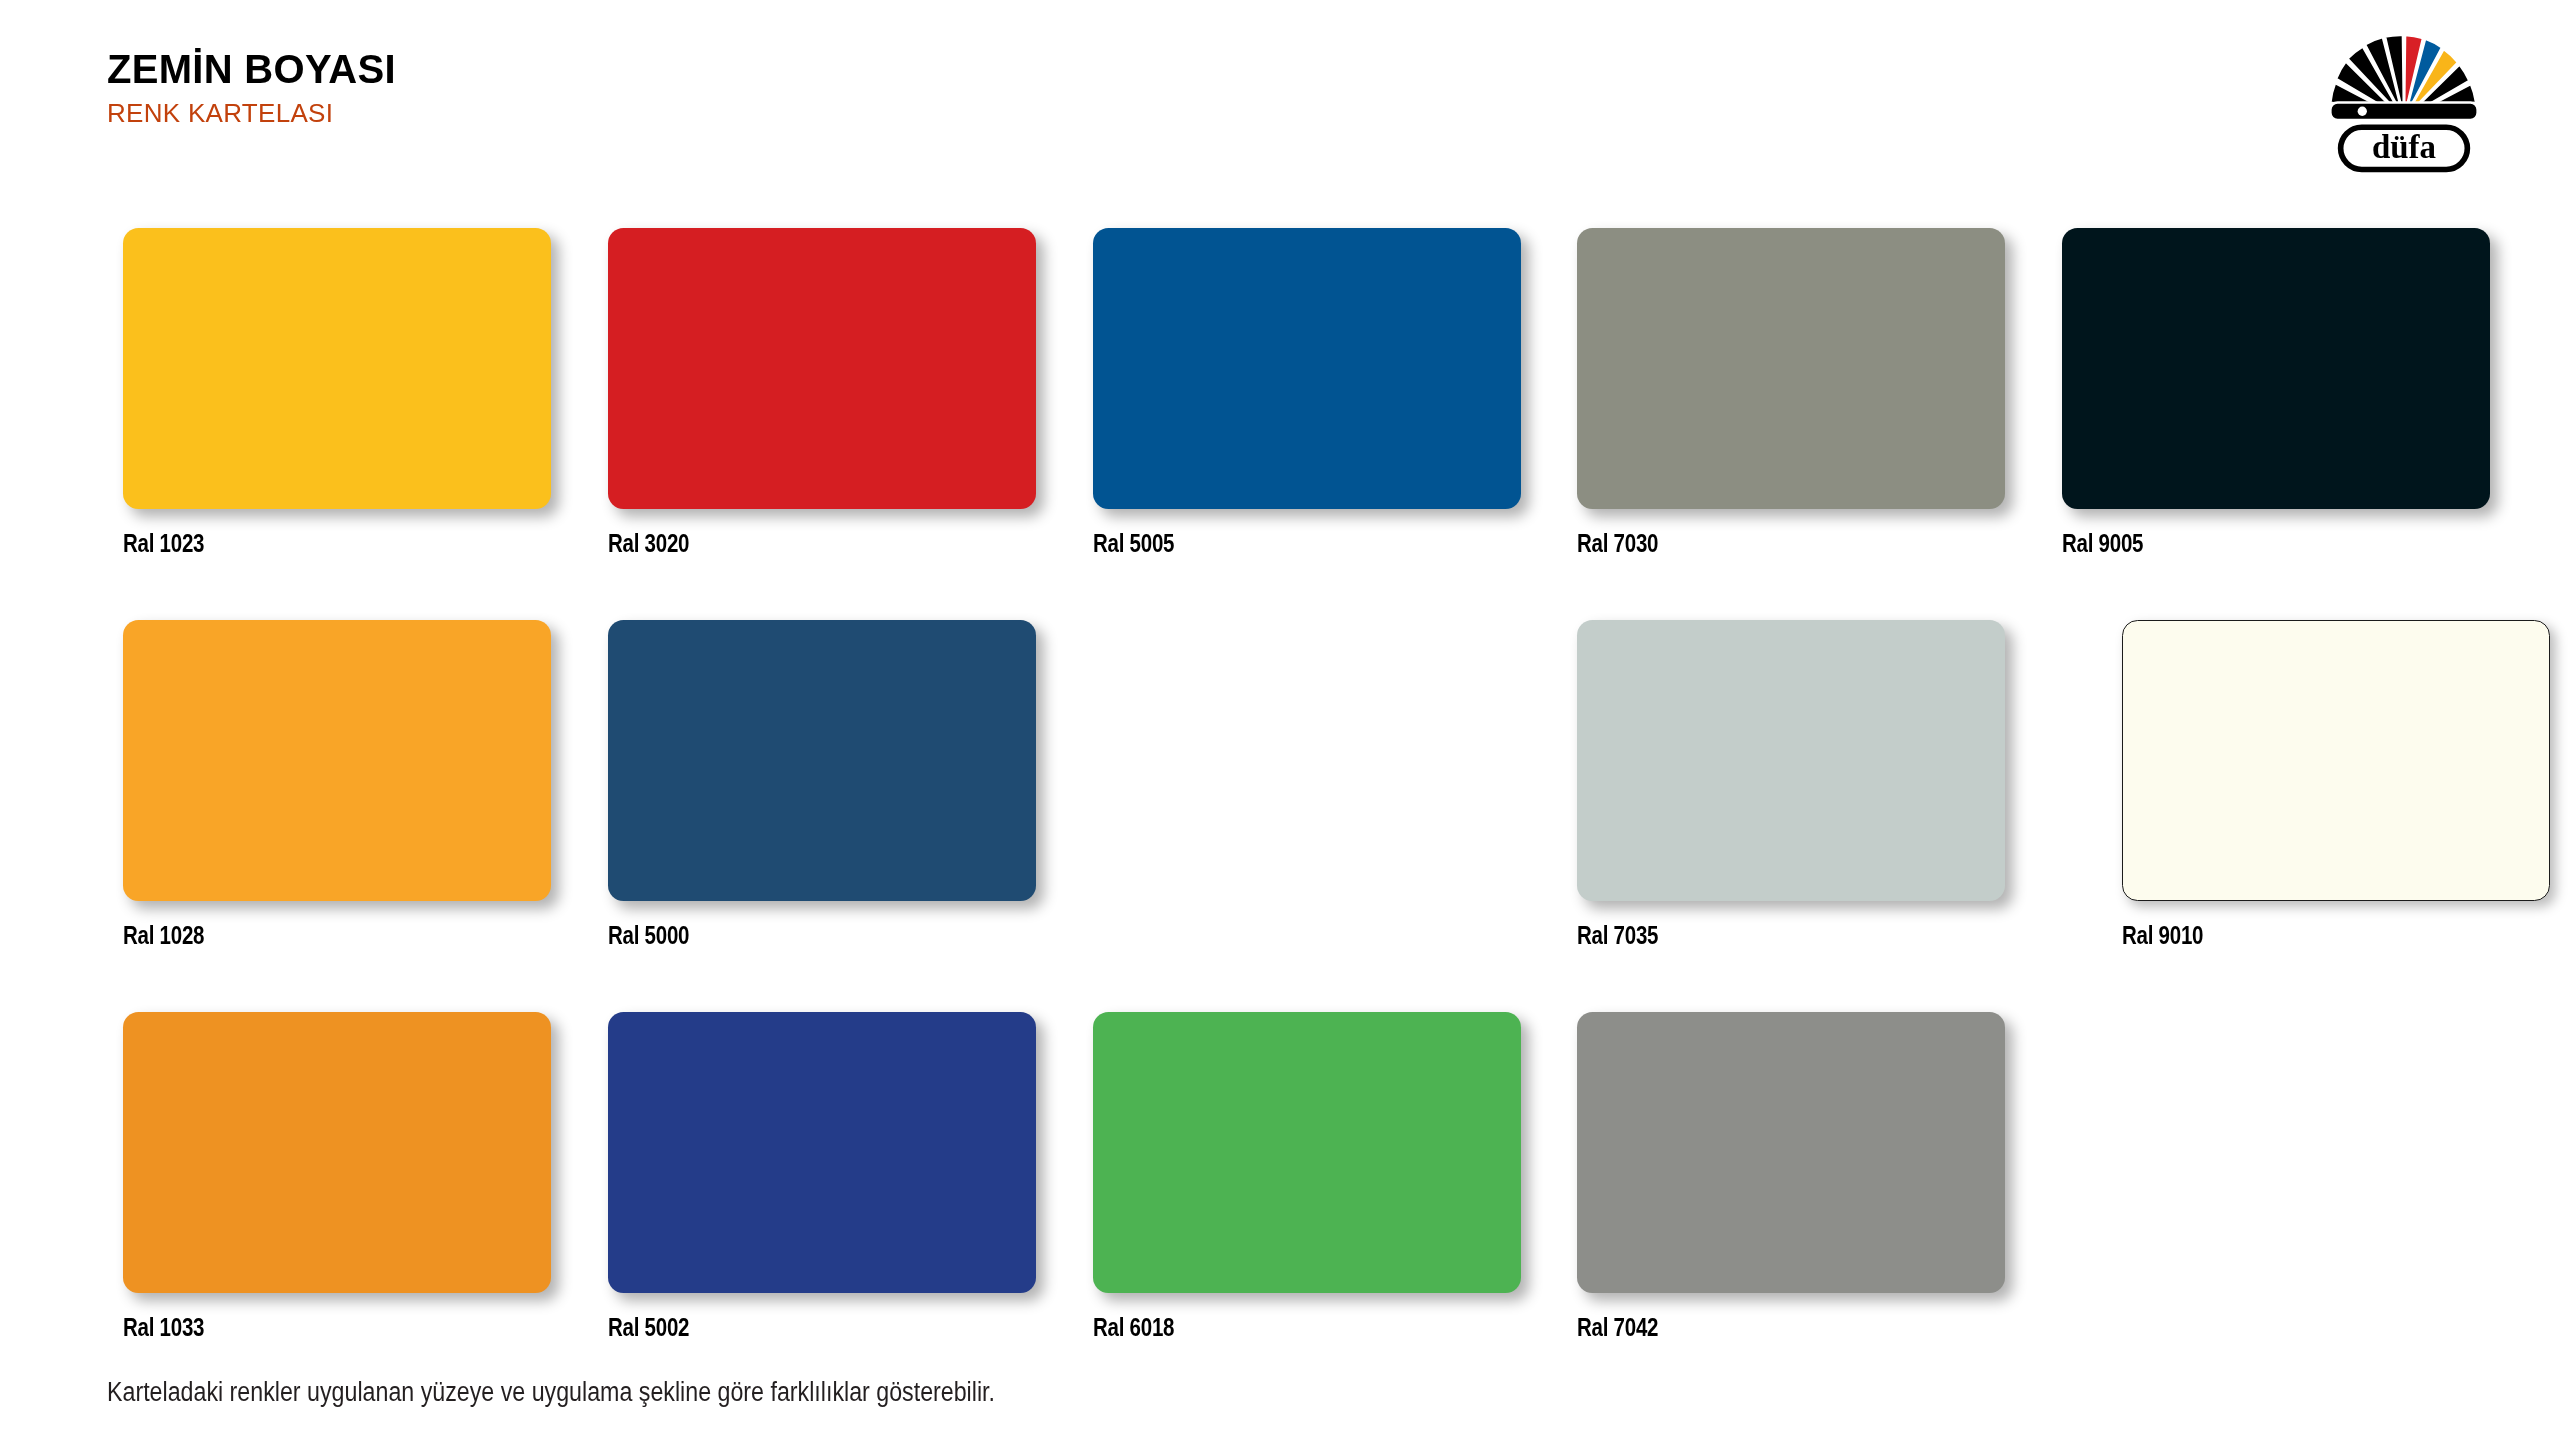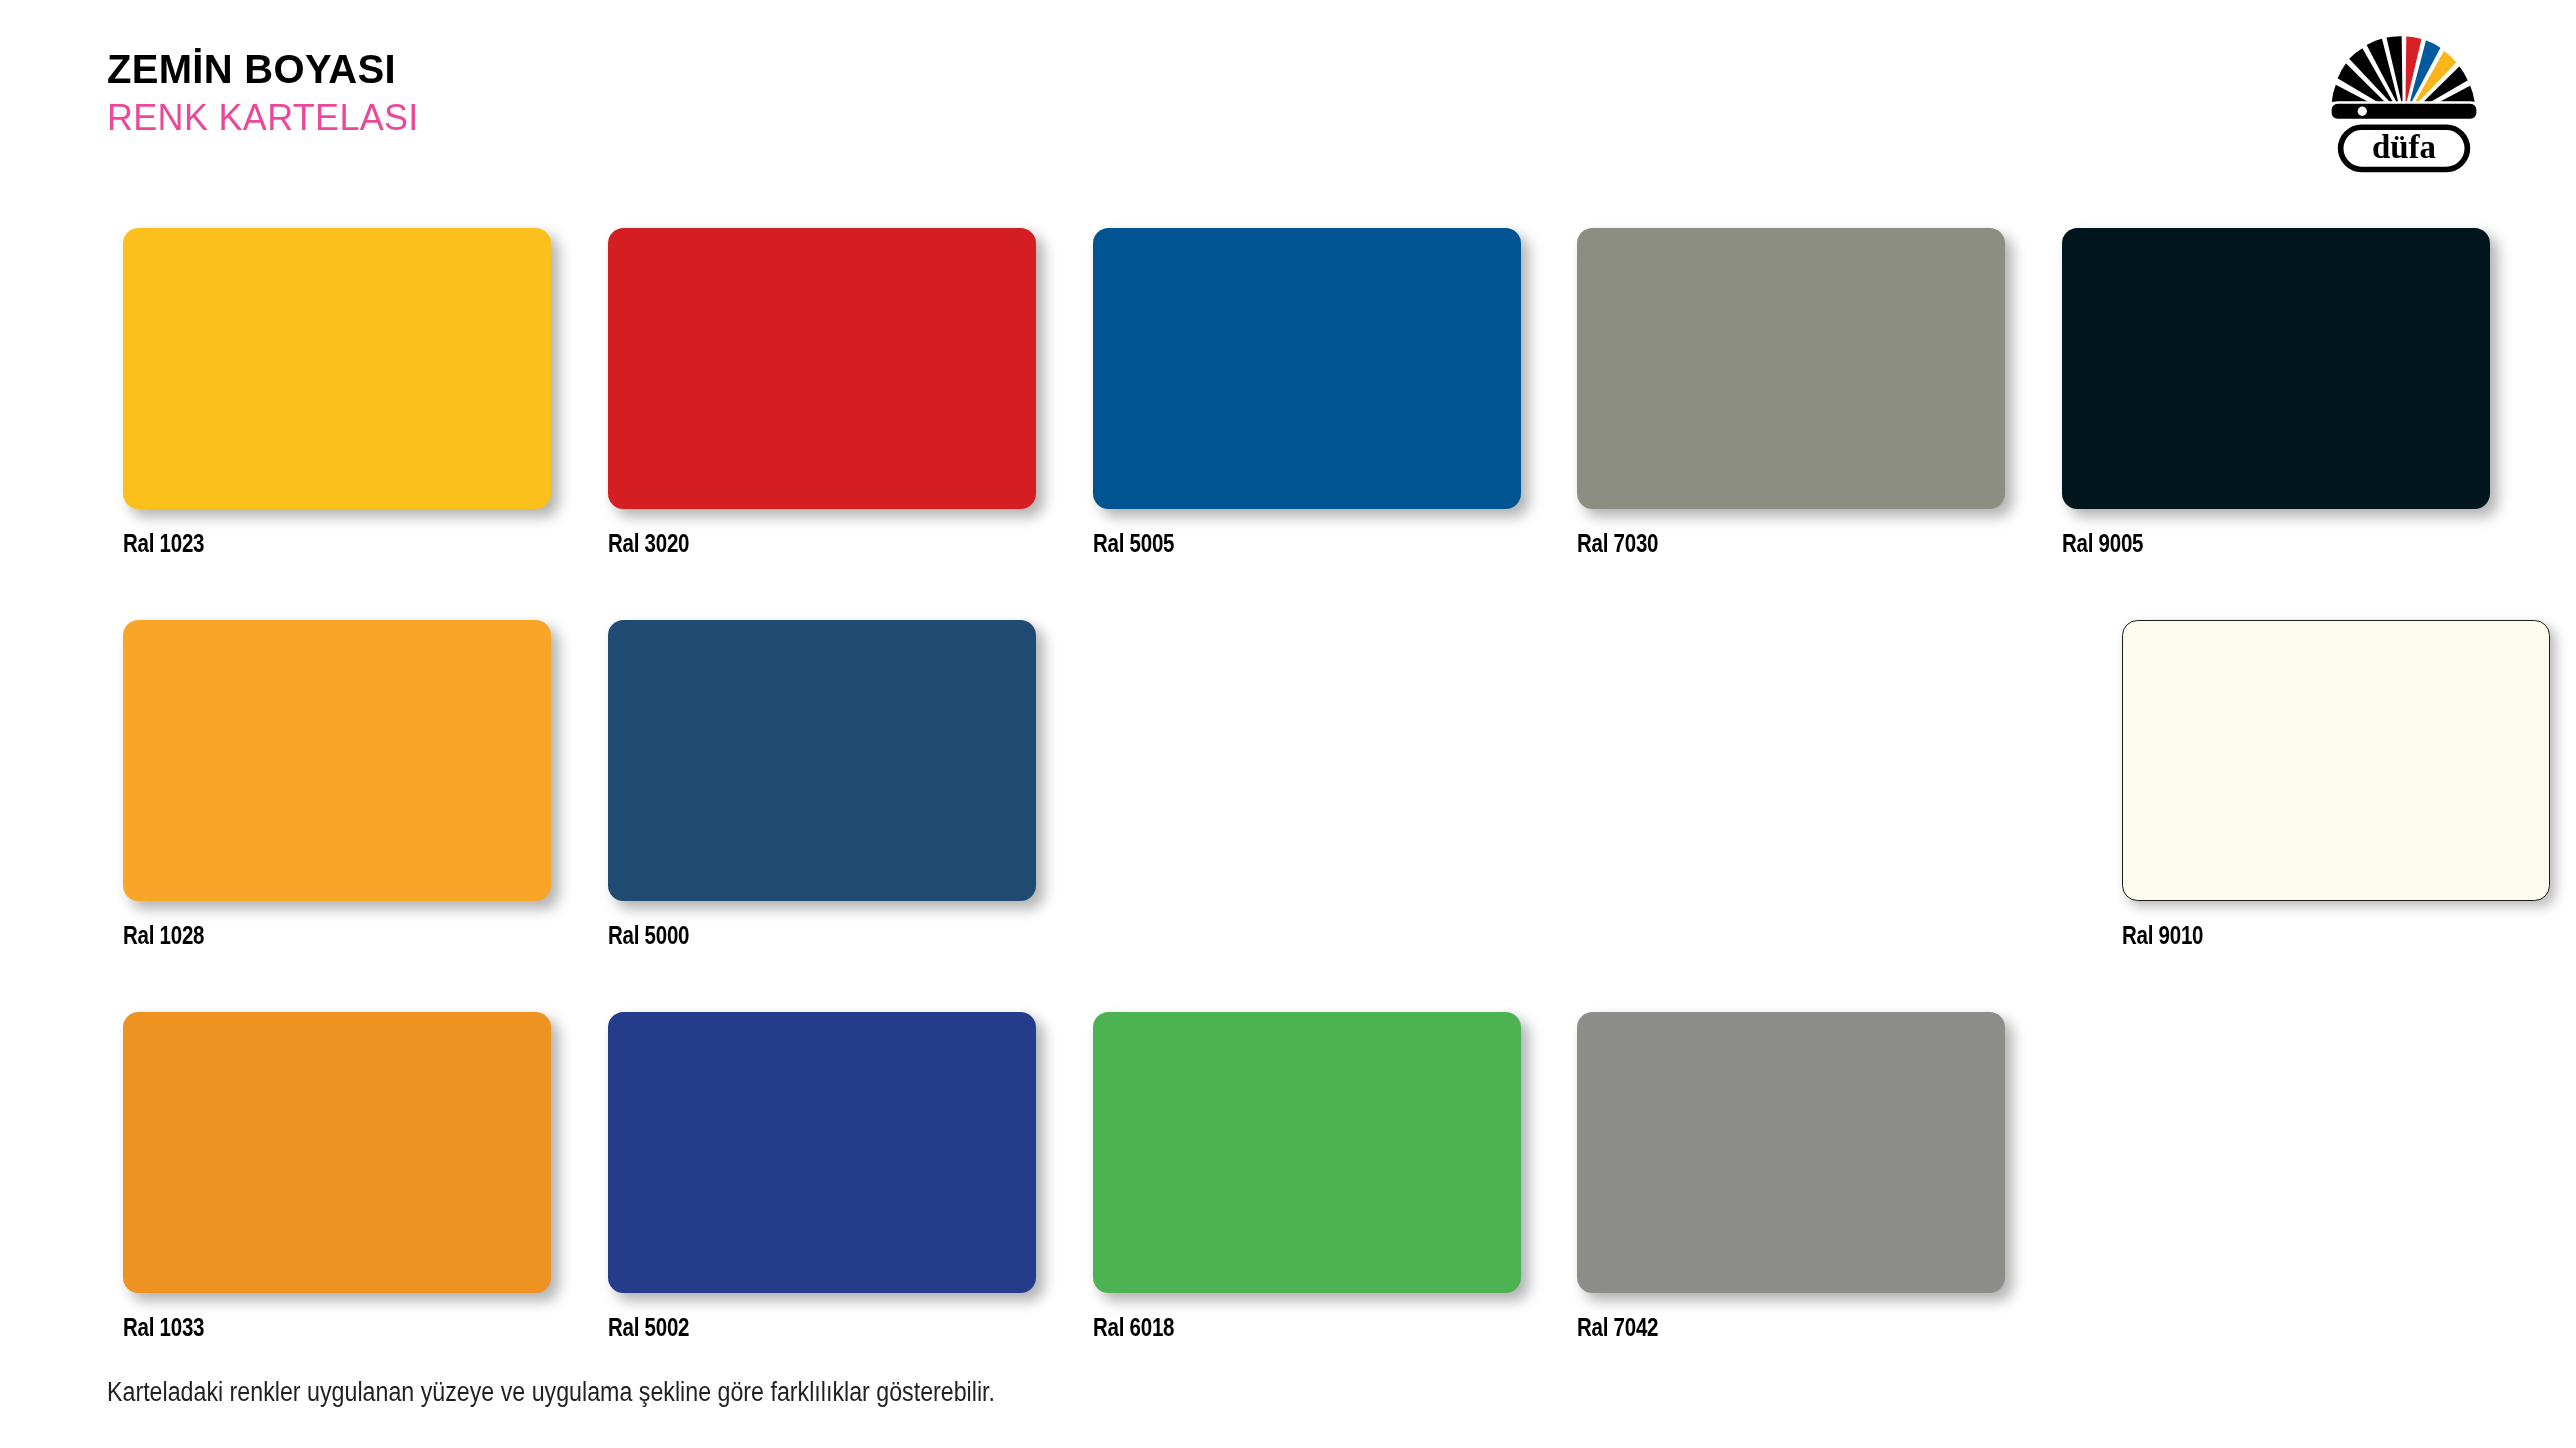--- a/index.html
+++ b/index.html
@@ -30,24 +30,24 @@
   .title-main {
     font-size: 40px;
     font-weight: bold;
     letter-spacing: 0.3px;
     color: #000000;
     line-height: 1.0;
     margin: 0;
     white-space: nowrap;
   }
   .title-sub {
-    font-size: 36px;
+    font-size: 26px;
     font-weight: normal;
     letter-spacing: 0.3px;
-    color: #ec4899;
+    color: #c2410c;
     line-height: 1.0;
     margin: 11.3px 0 0 0;
     white-space: nowrap;
   }
 
   
   .logo {
     position: absolute;
     right: 87px;
     top: 25px;
@@ -173,20 +173,24 @@
 
   <div class="row">
     <div class="cell" style="left:0px">
       <div class="swatch" style="background-color: rgb(249, 165, 39);"></div>
       <div class="swatch-label">Ral 1028</div>
     </div>
     <div class="cell" style="left:485px">
       <div class="swatch" style="background-color: rgb(31, 75, 114);"></div>
       <div class="swatch-label">Ral 5000</div>
     </div>
+    <div class="cell" style="left:1454px">
+      <div class="swatch" style="background-color: rgb(195, 205, 202);"></div>
+      <div class="swatch-label">Ral 7035</div>
+    </div>
     <div class="cell" style="left:1999px">
       <div class="swatch bordered" style="background-color: rgb(253, 252, 238);"></div>
       <div class="swatch-label">Ral 9010</div>
     </div>
   </div>
 
   <div class="row">
     <div class="cell" style="left:0px">
       <div class="swatch" style="background-color: rgb(238, 146, 34);"></div>
       <div class="swatch-label">Ral 1033</div>

